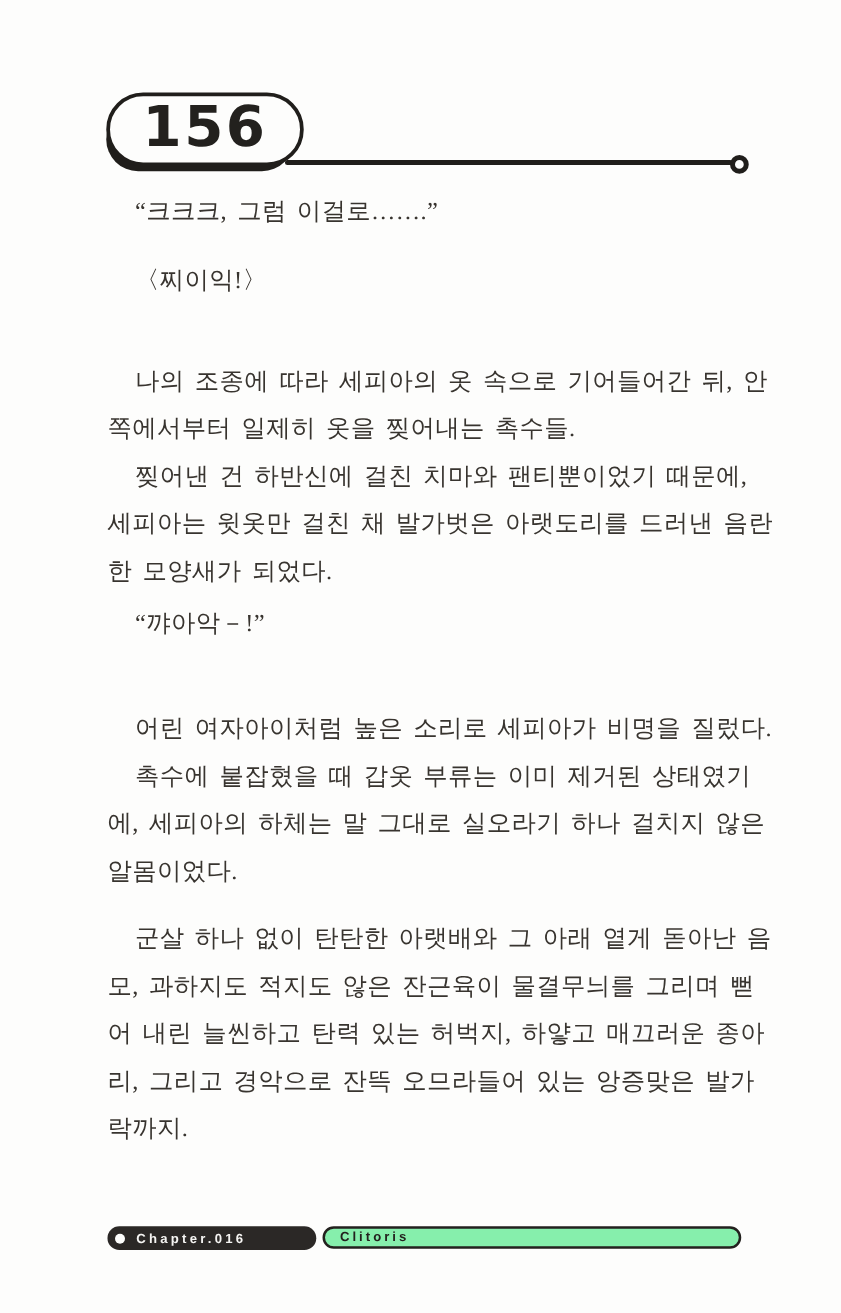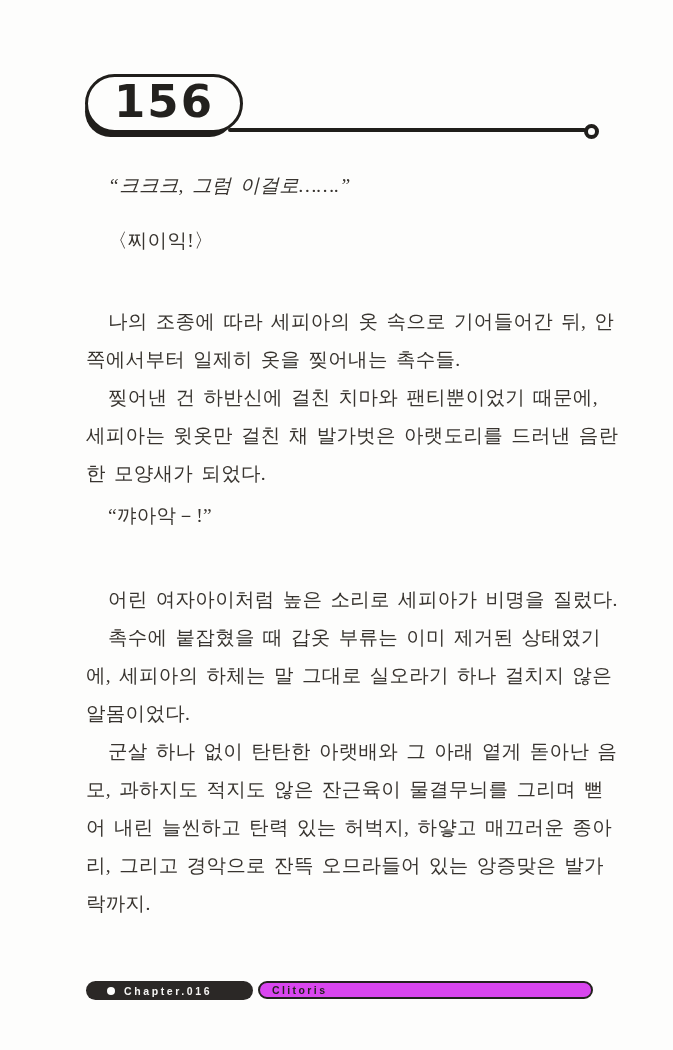--- a/index.html
+++ b/index.html
@@ -56,36 +56,36 @@
   }
   .line { height: 38px; }
   .line.indent { padding-left: 22px; }
 
   
   .chapter-pill {
     position: absolute; left: 86px; top: 981px;
     width: 167px; height: 19px;
     background: #2b2826; border-radius: 10px;
     display: flex; align-items: center;
-    gap: 9px; padding-left: 21px;
+    gap: 9px; padding-left: 6px;
   }
   .chapter-pill .dot {
     width: 8px; height: 8px; border-radius: 50%;
     background: #fdfdfc; flex: none;
   }
   .chapter-pill .label {
     color: #f5f4f2;
     font-family: "Liberation Sans", sans-serif;
     font-weight: 700; font-size: 10.5px;
     letter-spacing: 2.6px; padding-top: 1px;
   }
   .title-pill {
     position: absolute; left: 258px; top: 981px;
     width: 335px; height: 18px;
-    background: #d946ef;
+    background: #86efac;
     border: 2px solid #23211e; border-radius: 10px;
     display: flex; align-items: center; padding-left: 12px;
   }
   .title-pill .label {
     color: #23211e;
     font-family: "Liberation Sans", sans-serif;
     font-weight: 600; font-size: 10.5px;
     letter-spacing: 2.4px;
   }
 </style>
@@ -96,21 +96,21 @@
 
   <div>
     <div class="pagenum-box">
       <span class="pagenum">156</span>
     </div>
     <div class="header-line"></div>
     <div class="header-ring"></div>
   </div>
 
   <div class="text-main">
-      <div class="block dialogue" style="margin-top: 16px; font-style: italic;">
+      <div class="block dialogue" style="margin-top: 0px;">
         <div class="line indent">“크크크, 그럼 이걸로…….”</div>
       </div>
       <div class="block sfx" style="margin-top: 17px;">
         <div class="line indent">〈찌이익!〉</div>
       </div>
       <div class="block paragraph" style="margin-top: 43px;">
         <div class="line indent">나의 조종에 따라 세피아의 옷 속으로 기어들어간 뒤, 안</div>
         <div class="line">쪽에서부터 일제히 옷을 찢어내는 촉수들.</div>
       </div>
       <div class="block paragraph" style="margin-top: 0px;">
@@ -122,21 +122,21 @@
         <div class="line indent">“꺄아악－!”</div>
       </div>
       <div class="block paragraph" style="margin-top: 46px;">
         <div class="line indent">어린 여자아이처럼 높은 소리로 세피아가 비명을 질렀다.</div>
       </div>
       <div class="block paragraph" style="margin-top: 0px;">
         <div class="line indent">촉수에 붙잡혔을 때 갑옷 부류는 이미 제거된 상태였기</div>
         <div class="line">에, 세피아의 하체는 말 그대로 실오라기 하나 걸치지 않은</div>
         <div class="line">알몸이었다.</div>
       </div>
-      <div class="block paragraph" style="margin-top: 0px;">
+      <div class="block paragraph" style="margin-top: 16px;">
         <div class="line indent">군살 하나 없이 탄탄한 아랫배와 그 아래 옅게 돋아난 음</div>
         <div class="line">모, 과하지도 적지도 않은 잔근육이 물결무늬를 그리며 뻗</div>
         <div class="line">어 내린 늘씬하고 탄력 있는 허벅지, 하얗고 매끄러운 종아</div>
         <div class="line">리, 그리고 경악으로 잔뜩 오므라들어 있는 앙증맞은 발가</div>
         <div class="line">락까지.</div>
       </div>
     </div>
 
   <div>
     <div class="chapter-pill">

